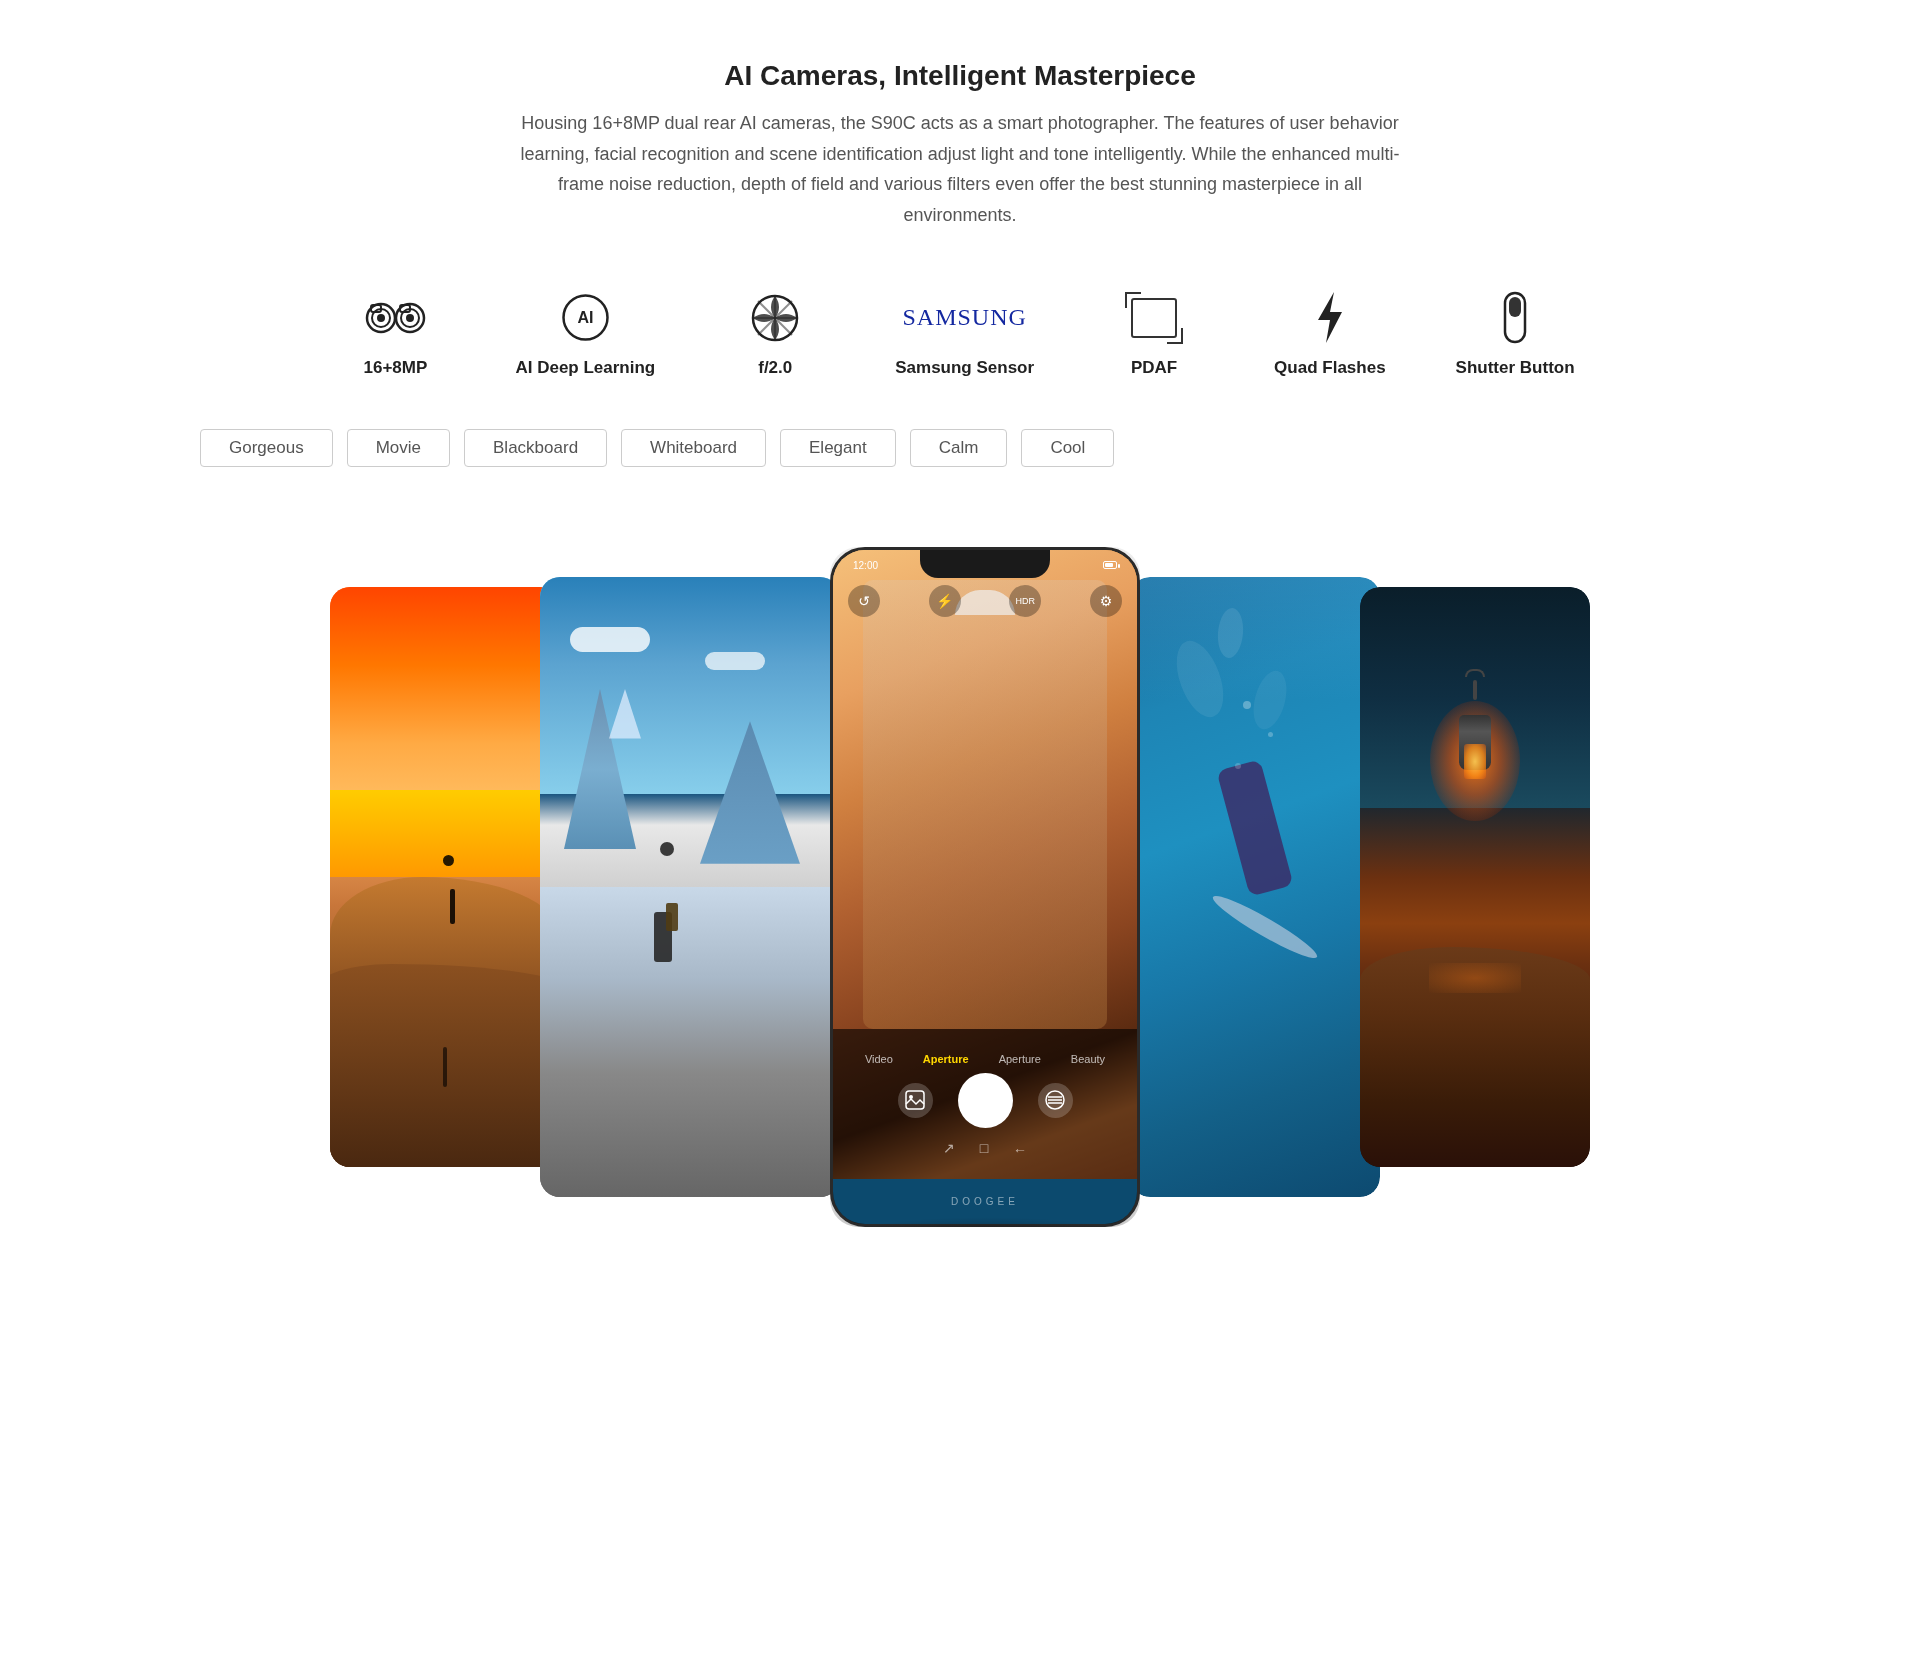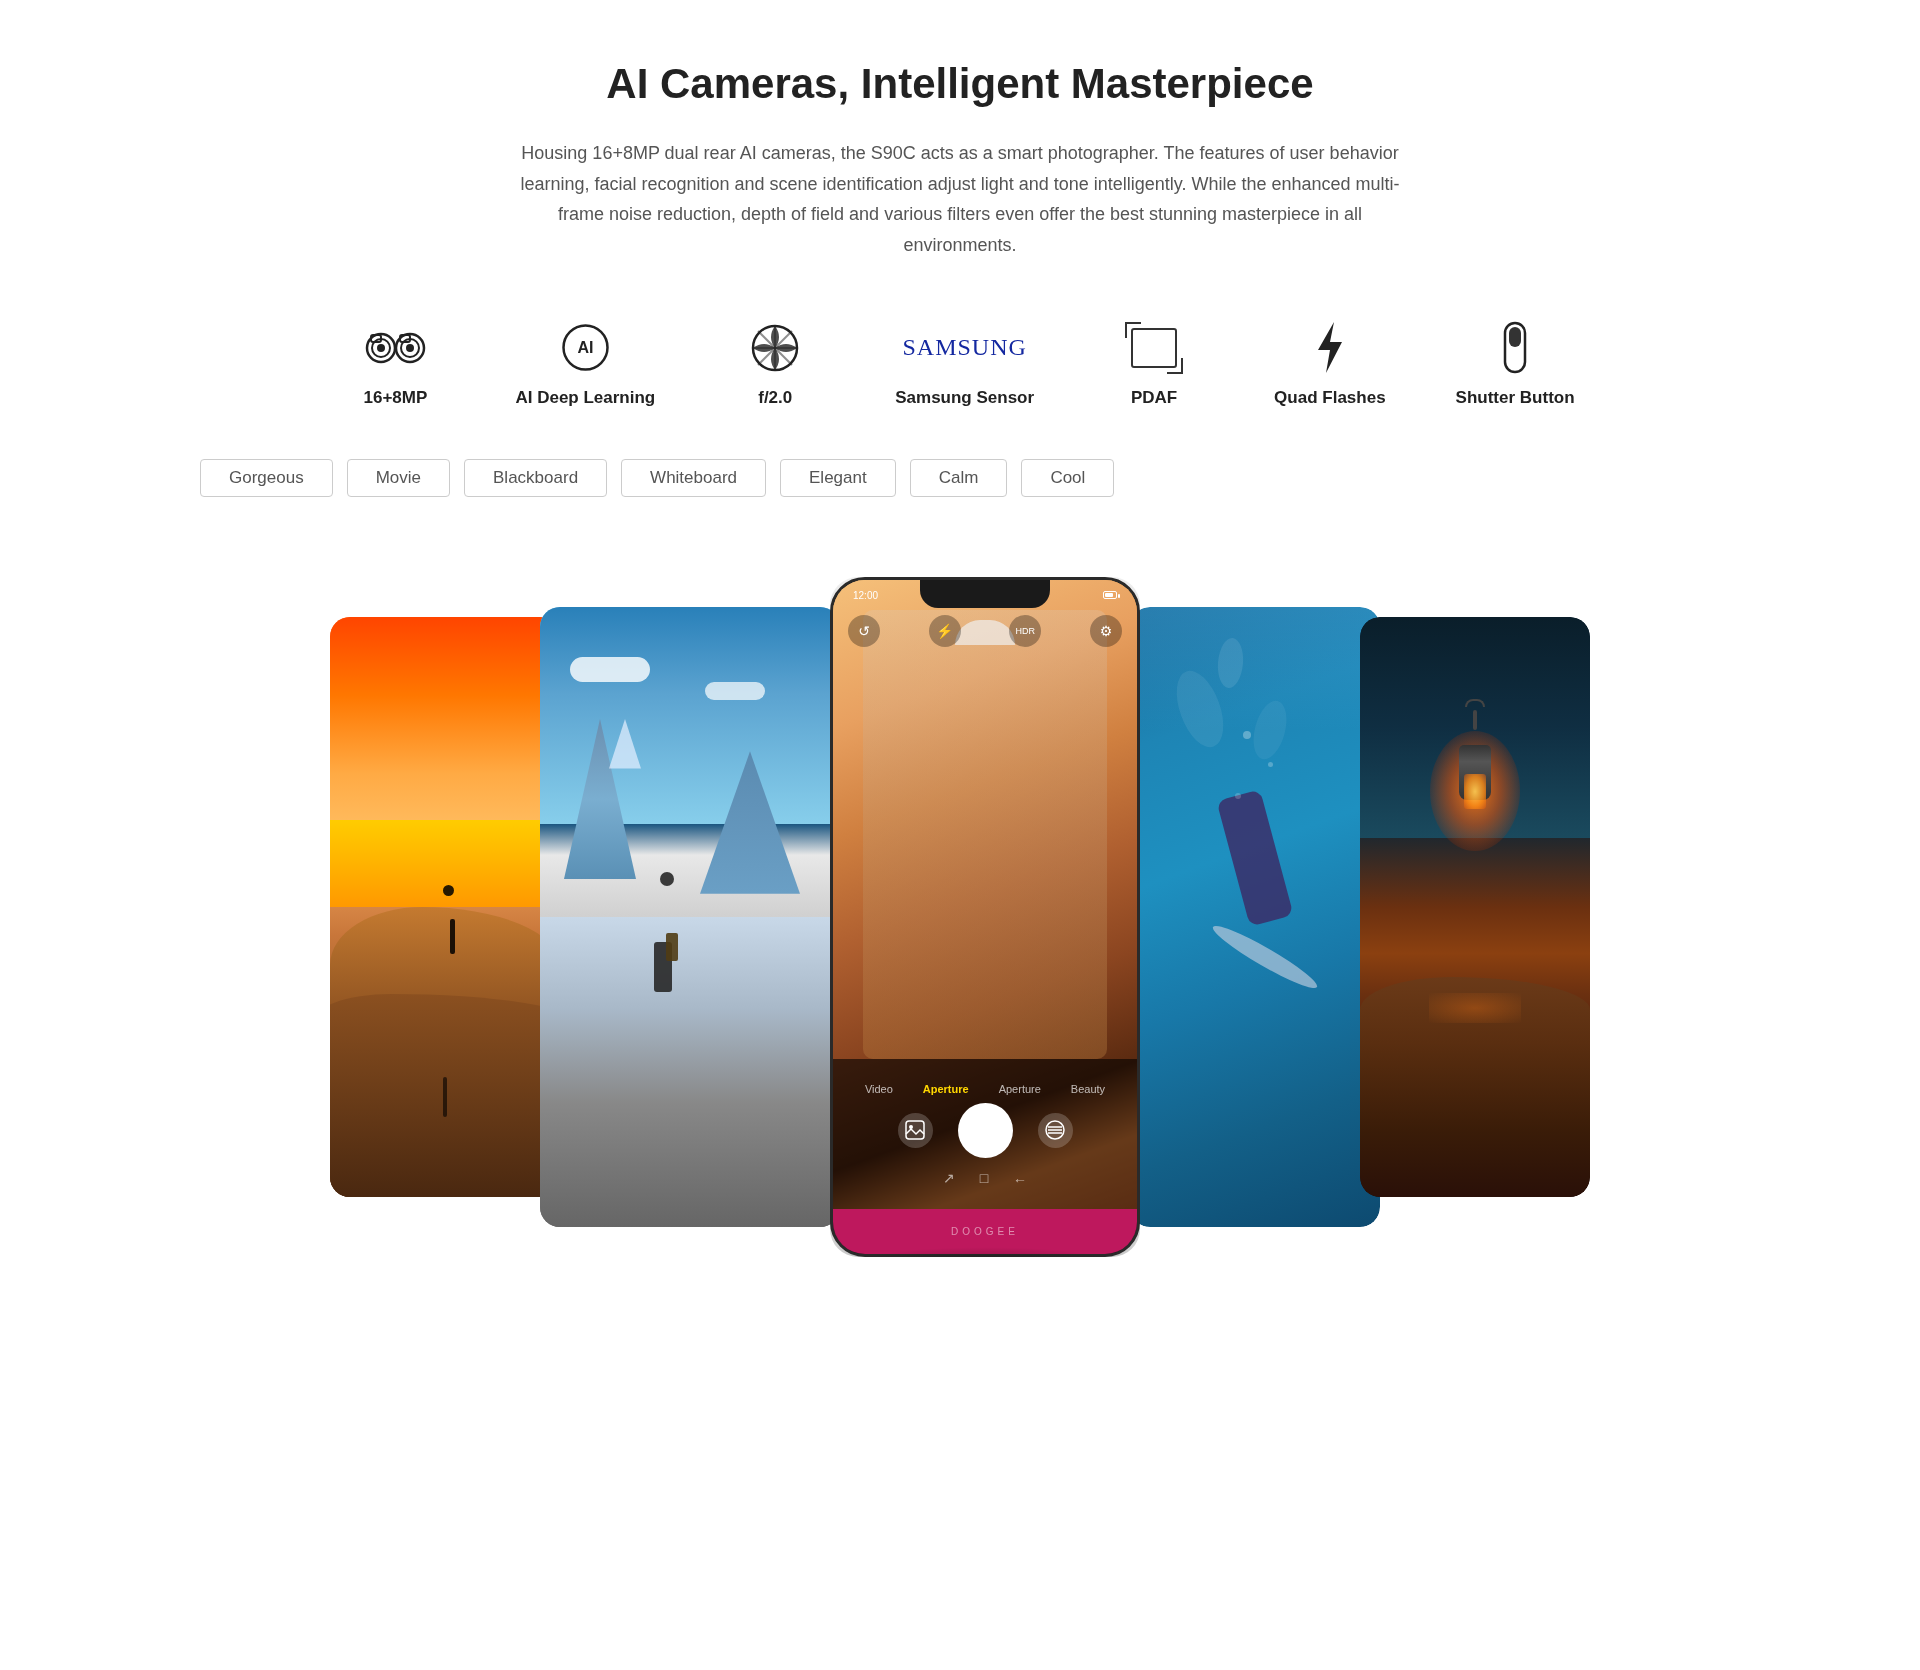--- a/index.html
+++ b/index.html
@@ -17,24 +17,24 @@
       padding: 60px 200px;
     }
 
     
     .header-section {
       text-align: center;
       margin-bottom: 50px;
     }
 
     .main-title {
-      font-size: 42px;
+      font-size: 28px;
       font-weight: bold;
       color: #222;
-      margin-bottom: 30px;
+      margin-bottom: 16px;
     }
 
     .description {
       font-size: 18px;
       color: #555;
       line-height: 1.7;
       max-width: 900px;
       margin: 0 auto;
     }
 
@@ -305,21 +305,21 @@
       background: rgba(0,0,0,0.3);
       display: flex;
       align-items: center;
       justify-content: center;
       color: white;
       font-size: 14px;
     }
 
     .phone-bottom-bar {
       height: 45px;
-      background: #be185d;
+      background: #0c4a6e;
       display: flex;
       justify-content: space-around;
       align-items: center;
     }
 
     
     .samsung-text {
       font-family: serif;
       font-size: 24px;
       font-weight: normal;

